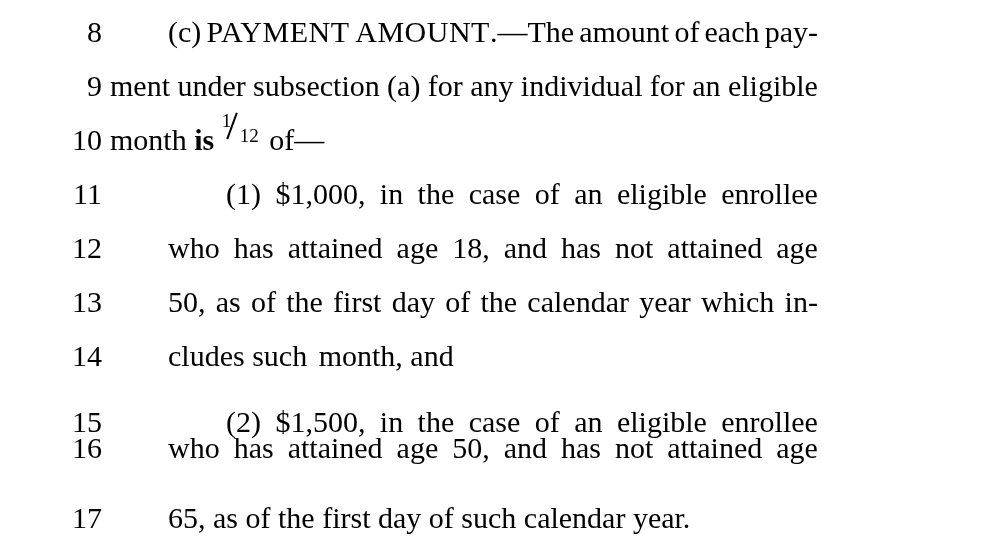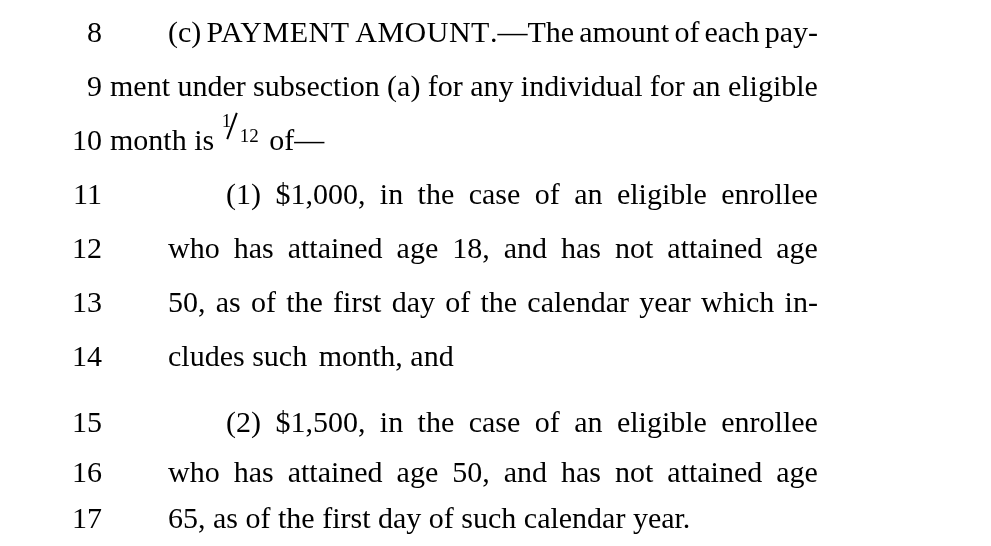--- a/index.html
+++ b/index.html
@@ -147,21 +147,21 @@
           <span class="w">for</span>
           <span class="w">any</span>
           <span class="w">individual</span>
           <span class="w">for</span>
           <span class="w">an</span>
           <span class="w">eligible</span>
         </div>
       </div>
       <div class="line" style="top: 120px;">
         <div class="line-number">10</div>
-        <div class="line-text ragged"><span class="w">month</span> <span class="w" style="margin-left: 0px;">is</span> <span class="w" style="margin-left: 0px;"><span class="frac"><span class="num">1</span><span class="bar"></span><span class="den">12</span></span></span> <span class="w" style="margin-left: 0px;">of—</span></div>
+        <div class="line-text ragged"><span class="w">month</span> <span class="w" style="margin-left: 0px; font-weight: bold;">is</span> <span class="w" style="margin-left: 0px;"><span class="frac"><span class="num">1</span><span class="bar"></span><span class="den">12</span></span></span> <span class="w" style="margin-left: 0px;">of—</span></div>
       </div>
       <div class="line" style="top: 174px; padding-left: 30px;">
         <div class="line-number">11</div>
         <div class="line-text indent just">
           <span class="w" style="margin-left: 58px;">(1)</span>
           <span class="w">$1,000,</span>
           <span class="w">in</span>
           <span class="w">the</span>
           <span class="w">case</span>
           <span class="w">of</span>
@@ -213,21 +213,21 @@
           <span class="w">$1,500,</span>
           <span class="w">in</span>
           <span class="w">the</span>
           <span class="w">case</span>
           <span class="w">of</span>
           <span class="w">an</span>
           <span class="w">eligible</span>
           <span class="w">enrollee</span>
         </div>
       </div>
-      <div class="line" style="top: 452px;">
+      <div class="line" style="top: 428px;">
         <div class="line-number">16</div>
         <div class="line-text indent just">
           <span class="w">who</span>
           <span class="w">has</span>
           <span class="w">attained</span>
           <span class="w">age</span>
           <span class="w">50,</span>
           <span class="w">and</span>
           <span class="w">has</span>
           <span class="w">not</span>

